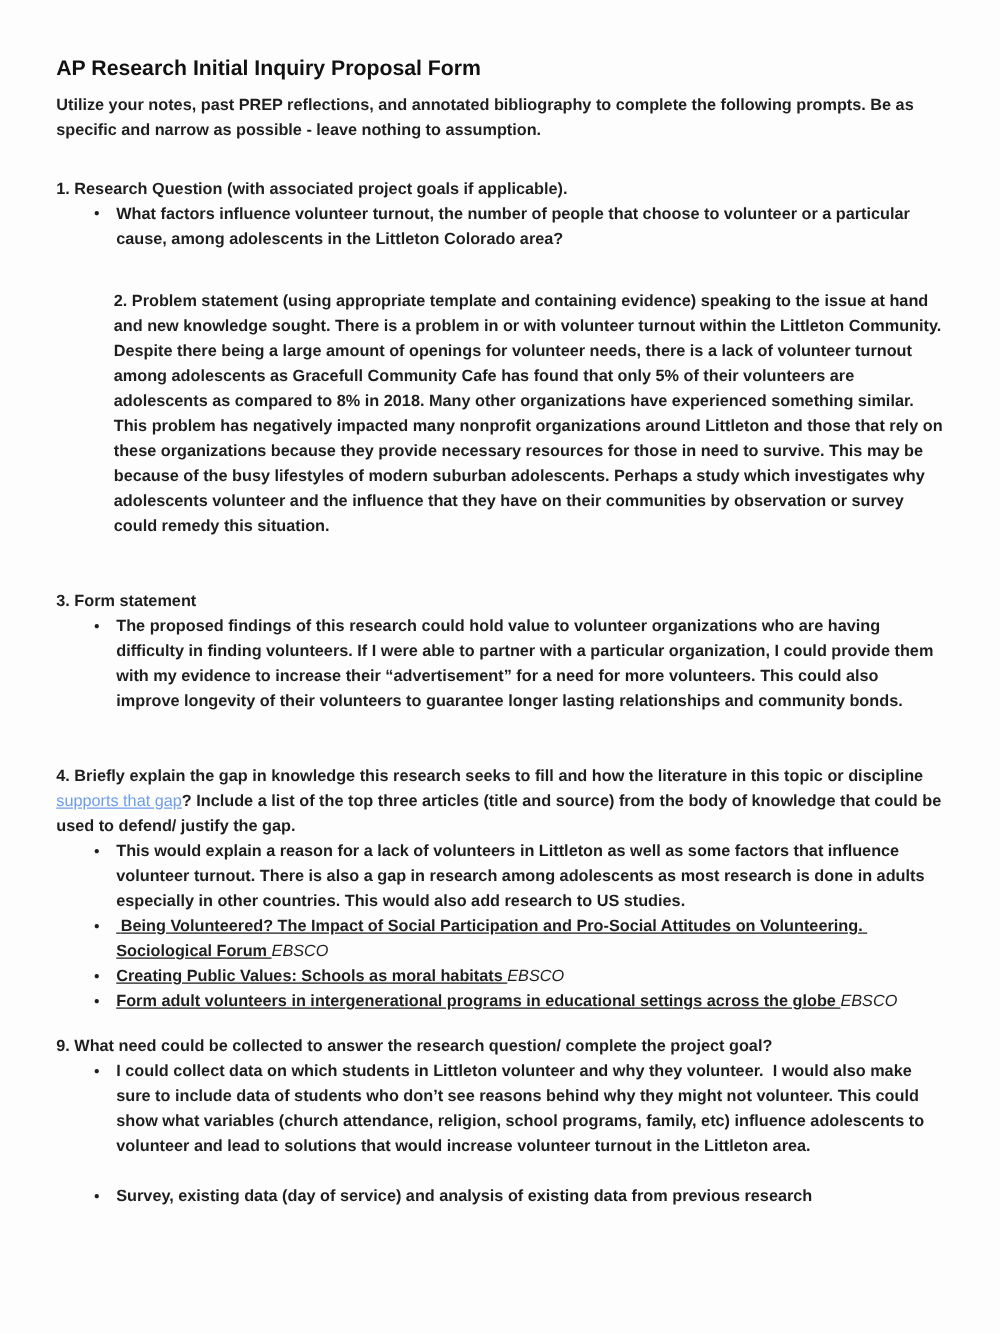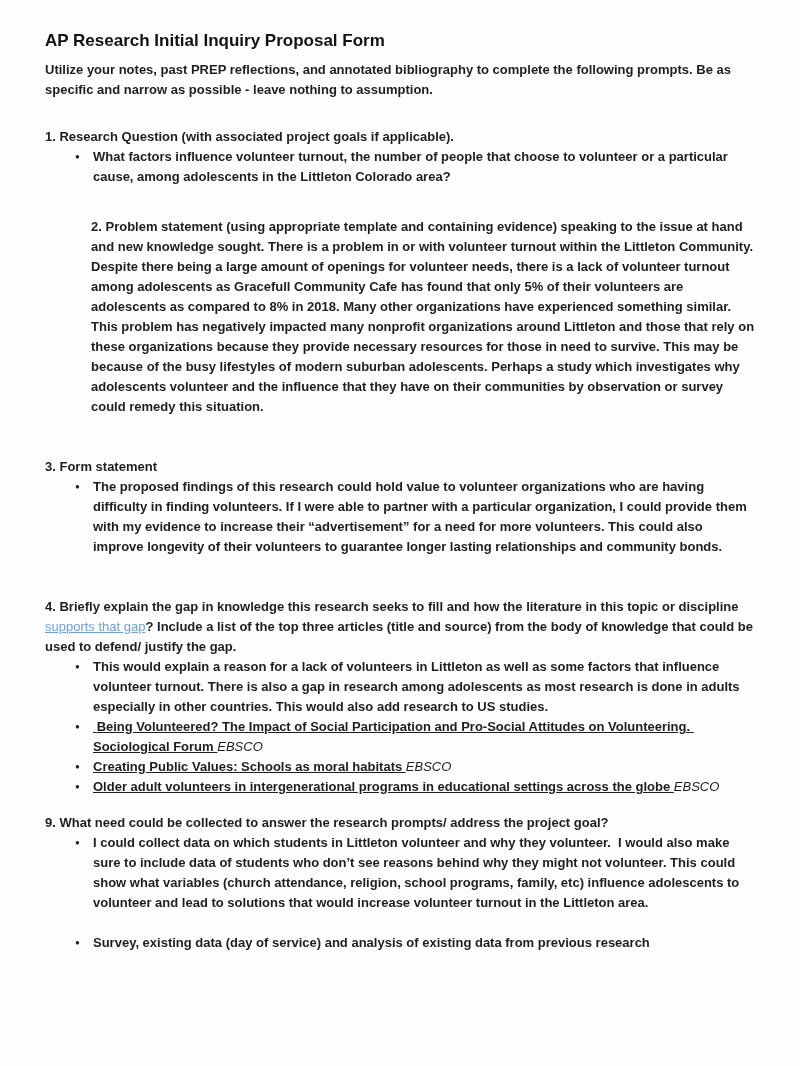--- a/index.html
+++ b/index.html
@@ -6,21 +6,21 @@
     margin: 0;
     padding: 0;
     background: #ffffff;
   }
   .page {
     position: relative;
     width: 800px;
     height: 1066px;
     box-sizing: border-box;
     background: #fdfdfd;
-    padding: 28px 45px 0 45px;
+    padding: 42px 45px 0 45px;
     overflow: hidden;
     font-family: "Liberation Sans", "DejaVu Sans", sans-serif;
     font-size: 13px;
     line-height: 20px;
     color: #1e1e1e;
   }
   .title {
     font-size: 17px;
     line-height: 26px;
     font-weight: bold;
@@ -89,26 +89,26 @@
       <li><span class="pw">The proposed findings of this research could hold value to volunteer organizations who are having difficulty in finding volunteers. If I were able to partner with a particular organization, I could provide them with my evidence to increase their “advertisement” for a need for more volunteers. This could also improve longevity of their volunteers to guarantee longer lasting relationships and community bonds.</span></li>
     </ul>
   </section>
 
   <section class="s4">
     <p class="para"><span class="pw">4. Briefly </span><b>explain the gap in knowledge</b><span class="pw"> this research seeks to fill and how the literature in this topic or discipline </span><a class="doclink">supports that gap</a><span class="pw">? Include a list of the </span><b>top three articles</b><span class="pw"> (title and source) from the body of knowledge that could be used to defend/ justify the gap.</span></p>
     <ul class="blist">
       <li><span class="pw">This would explain a reason for a lack of volunteers in Littleton as well as some factors that influence volunteer turnout. There is also a gap in research among adolescents as most research is done in adults especially in other countries. This would also add research to US studies.</span></li>
       <li><span class="pw u"> Being Volunteered? The Impact of Social Participation and Pro-Social Attitudes on Volunteering. Sociological Forum </span><span class="i">EBSCO</span></li>
       <li><span class="pw u">Creating Public Values: Schools as moral habitats </span><span class="i">EBSCO</span></li>
-      <li><span class="pw u">Older adult volunteers in intergenerational programs in educational settings across the globe </span><span class="i">EBSCO</span></li>
+      <li><span class="pw u">Form adult volunteers in intergenerational programs in educational settings across the globe </span><span class="i">EBSCO</span></li>
     </ul>
   </section>
 
   <section class="s5">
-    <p class="para"><span class="pw">9. What </span><b>need</b><span class="pw"> could be collected to answer the research prompts/ address the project goal?</span></p>
+    <p class="para"><span class="pw">9. What </span><b>need</b><span class="pw"> could be collected to answer the research question/ complete the project goal?</span></p>
     <ul class="blist">
       <li><span class="pw">I could collect data on which students in Littleton volunteer and why they volunteer.  I would also make sure to include data of students who don’t see reasons behind why they might not volunteer. This could show what variables (church attendance, religion, school programs, family, etc) influence adolescents to volunteer and lead to solutions that would increase volunteer turnout in the Littleton area.</span></li>
     </ul>
   </section>
 
   <section class="s6">
     <ul class="blist">
       <li><span class="pw">Survey, existing data (day of service) and analysis of existing data from previous research</span></li>
     </ul>
   </section>

